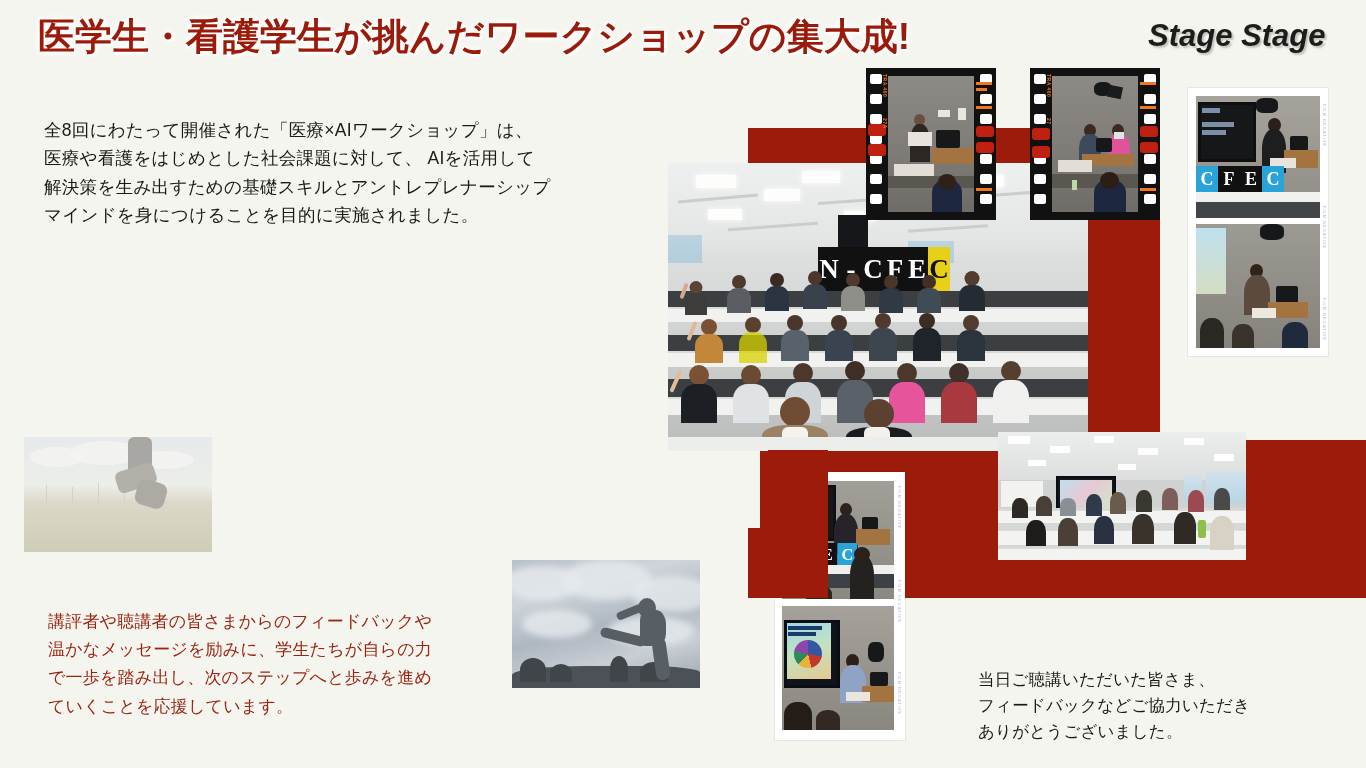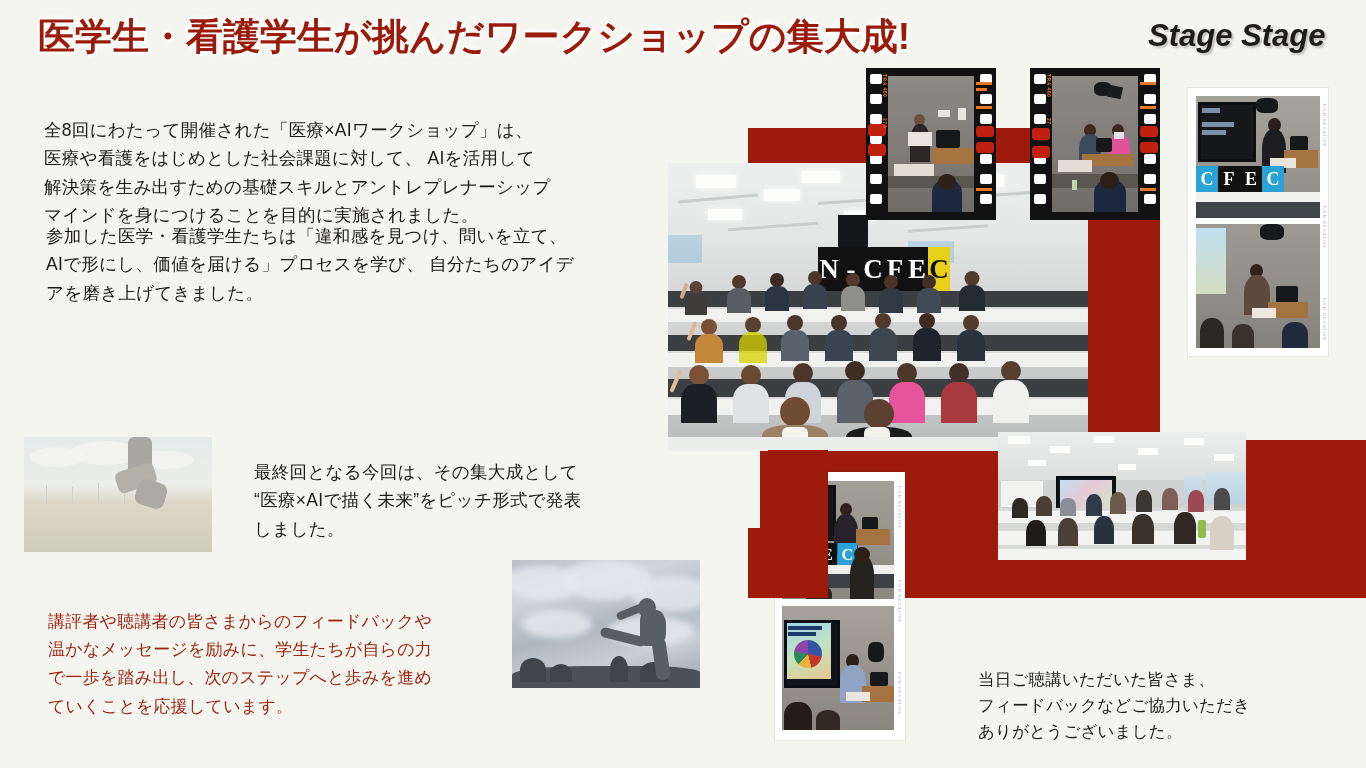--- a/index.html
+++ b/index.html
@@ -573,26 +573,20 @@
   <div class="redblk" id="red-left-strip"></div>
 
 
   <div id="main-title">医学生・看護学生が挑んだワークショップの集大成!</div>
   <div id="final-stage">Stage Stage</div>
 
   <div class="bodytxt" id="para-1">全8回にわたって開催された「医療×AIワークショップ」は、
  医療や看護をはじめとした社会課題に対して、 AIを活用して
 解決策を生み出すための基礎スキルとアントレプレナーシップ
 マインドを身につけることを目的に実施されました。</div>
-  <div class="bodytxt" id="para-2">参加した医学・看護学生たちは「違和感を見つけ、問いを立て、
-AIで形にし、価値を届ける」プロセスを学び、 自分たちのアイデ
-アを磨き上げてきました。</div>
-  <div class="bodytxt" id="para-3">最終回となる今回は、その集大成として
-“医療×AIで描く未来”をピッチ形式で発表
-しました。</div>
   <div id="para-red">講評者や聴講者の皆さまからのフィードバックや
 温かなメッセージを励みに、学生たちが自らの力
 で一歩を踏み出し、次のステップへと歩みを進め
 ていくことを応援しています。</div>
   <div id="para-thanks">当日ご聴講いただいた皆さま、
 フィードバックなどご協力いただき
 ありがとうございました。</div>
 
 </div>
 

